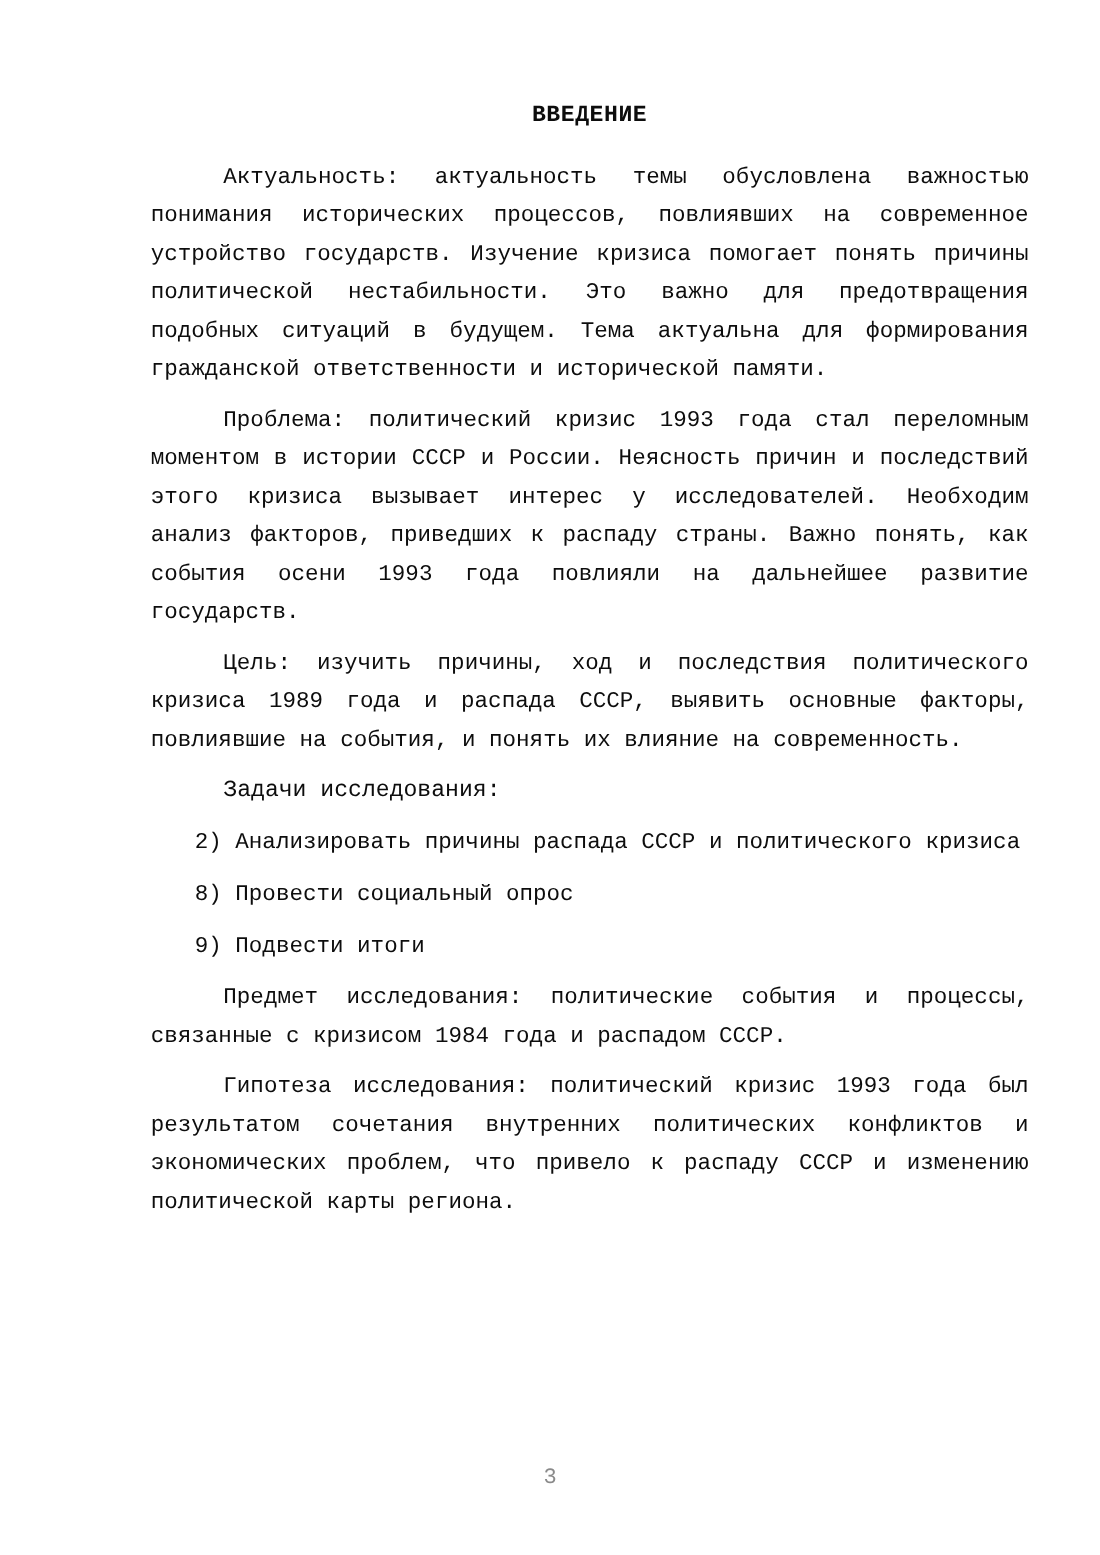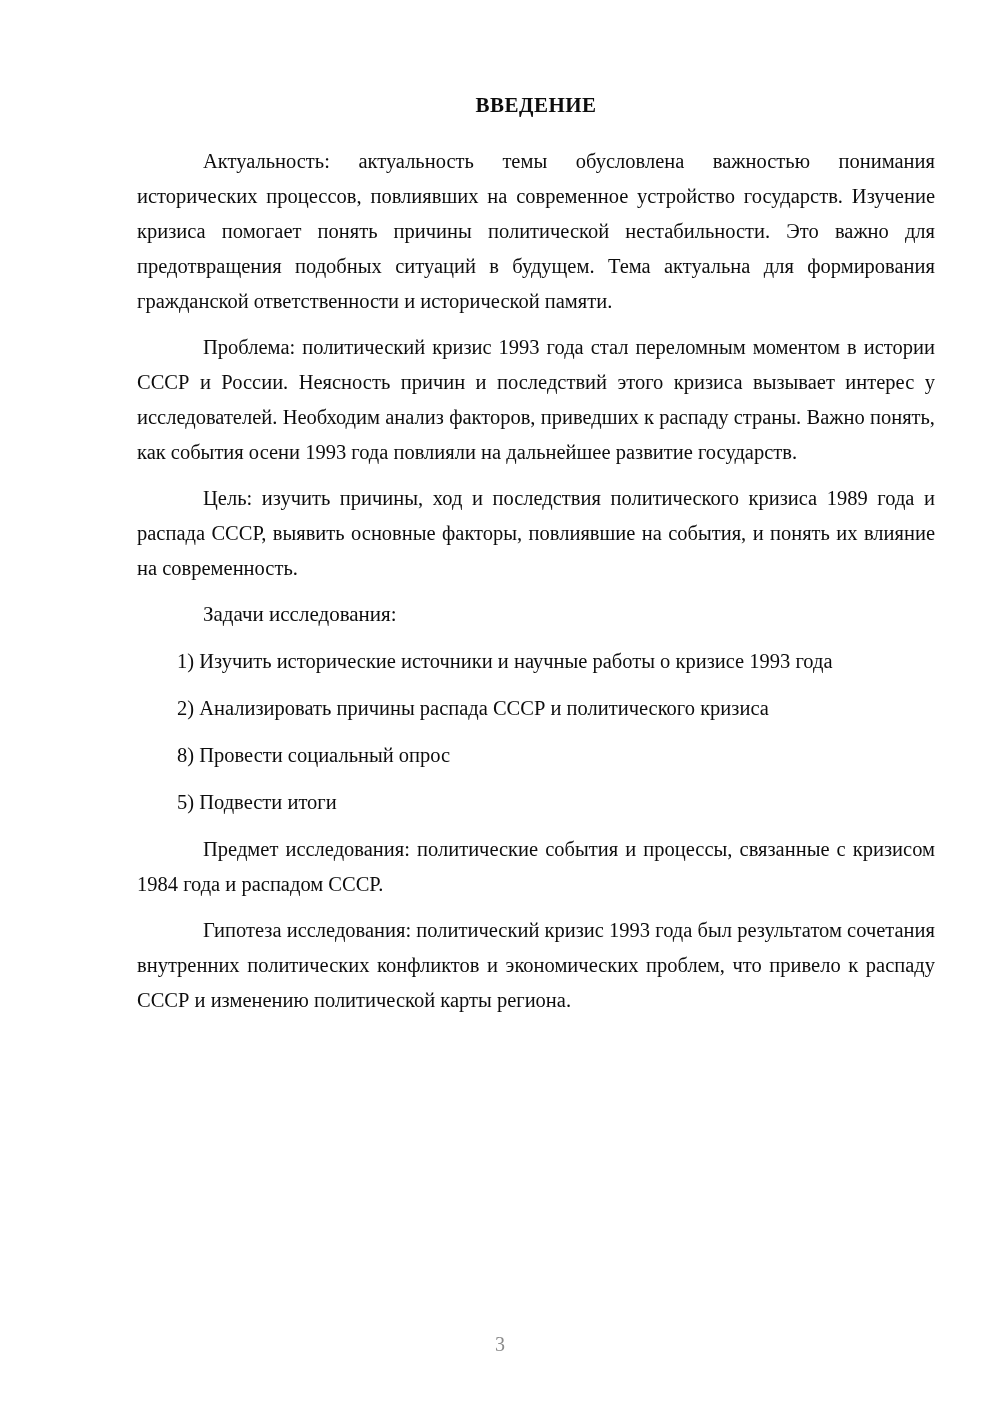--- a/index.html
+++ b/index.html
@@ -10,21 +10,21 @@
   }
 
   .page {
     position: relative;
     width: 1000px;
     height: 1414px;
     margin: 0 auto;
     background: #ffffff;
     box-sizing: border-box;
     overflow: hidden;
-    font-family: Liberation Serif, serif;
+    font-family: Liberation Mono, monospace;
     color: #0d0d0d;
   }
 
   .content {
     position: absolute;
     left: 137px;
     top: 90px;
     width: 798px;
   }
 
@@ -106,24 +106,23 @@
 
     <p class="para">Актуальность: актуальность темы обусловлена важностью понимания исторических процессов, повлиявших на современное устройство государств. Изучение кризиса помогает понять причины политической нестабильности. Это важно для предотвращения подобных ситуаций в будущем. Тема актуальна для формирования гражданской ответственности и исторической памяти.</p>
 
     <p class="para">Проблема: политический кризис 1993 года стал переломным моментом в истории СССР и России. Неясность причин и последствий этого кризиса вызывает интерес у исследователей. Необходим анализ факторов, приведших к распаду страны. Важно понять, как события осени 1993 года повлияли на дальнейшее развитие государств.</p>
 
     <p class="para">Цель: изучить причины, ход и последствия политического кризиса 1989 года и распада СССР, выявить основные факторы, повлиявшие на события, и понять их влияние на современность.</p>
 
     <p class="lead-line">Задачи исследования:</p>
 
     <ul class="task-list">
-      <li class="task-item wraps">1) Изучить исторические источники и научные работы о кризисе 1993 года</li>
       <li class="task-item">2) Анализировать причины распада СССР и политического кризиса</li>
       <li class="task-item">8) Провести социальный опрос</li>
-      <li class="task-item">5) Подвести итоги</li>
+      <li class="task-item">9) Подвести итоги</li>
     </ul>
 
 
     <p class="para">Предмет исследования: политические события и процессы, связанные с кризисом 1984 года и распадом СССР.</p>
 
     <p class="para">Гипотеза исследования: политический кризис 1993 года был результатом сочетания внутренних политических конфликтов и экономических проблем, что привело к распаду СССР и изменению политической карты региона.</p>
 
   </div>
 
   <div class="page-number">3</div>

